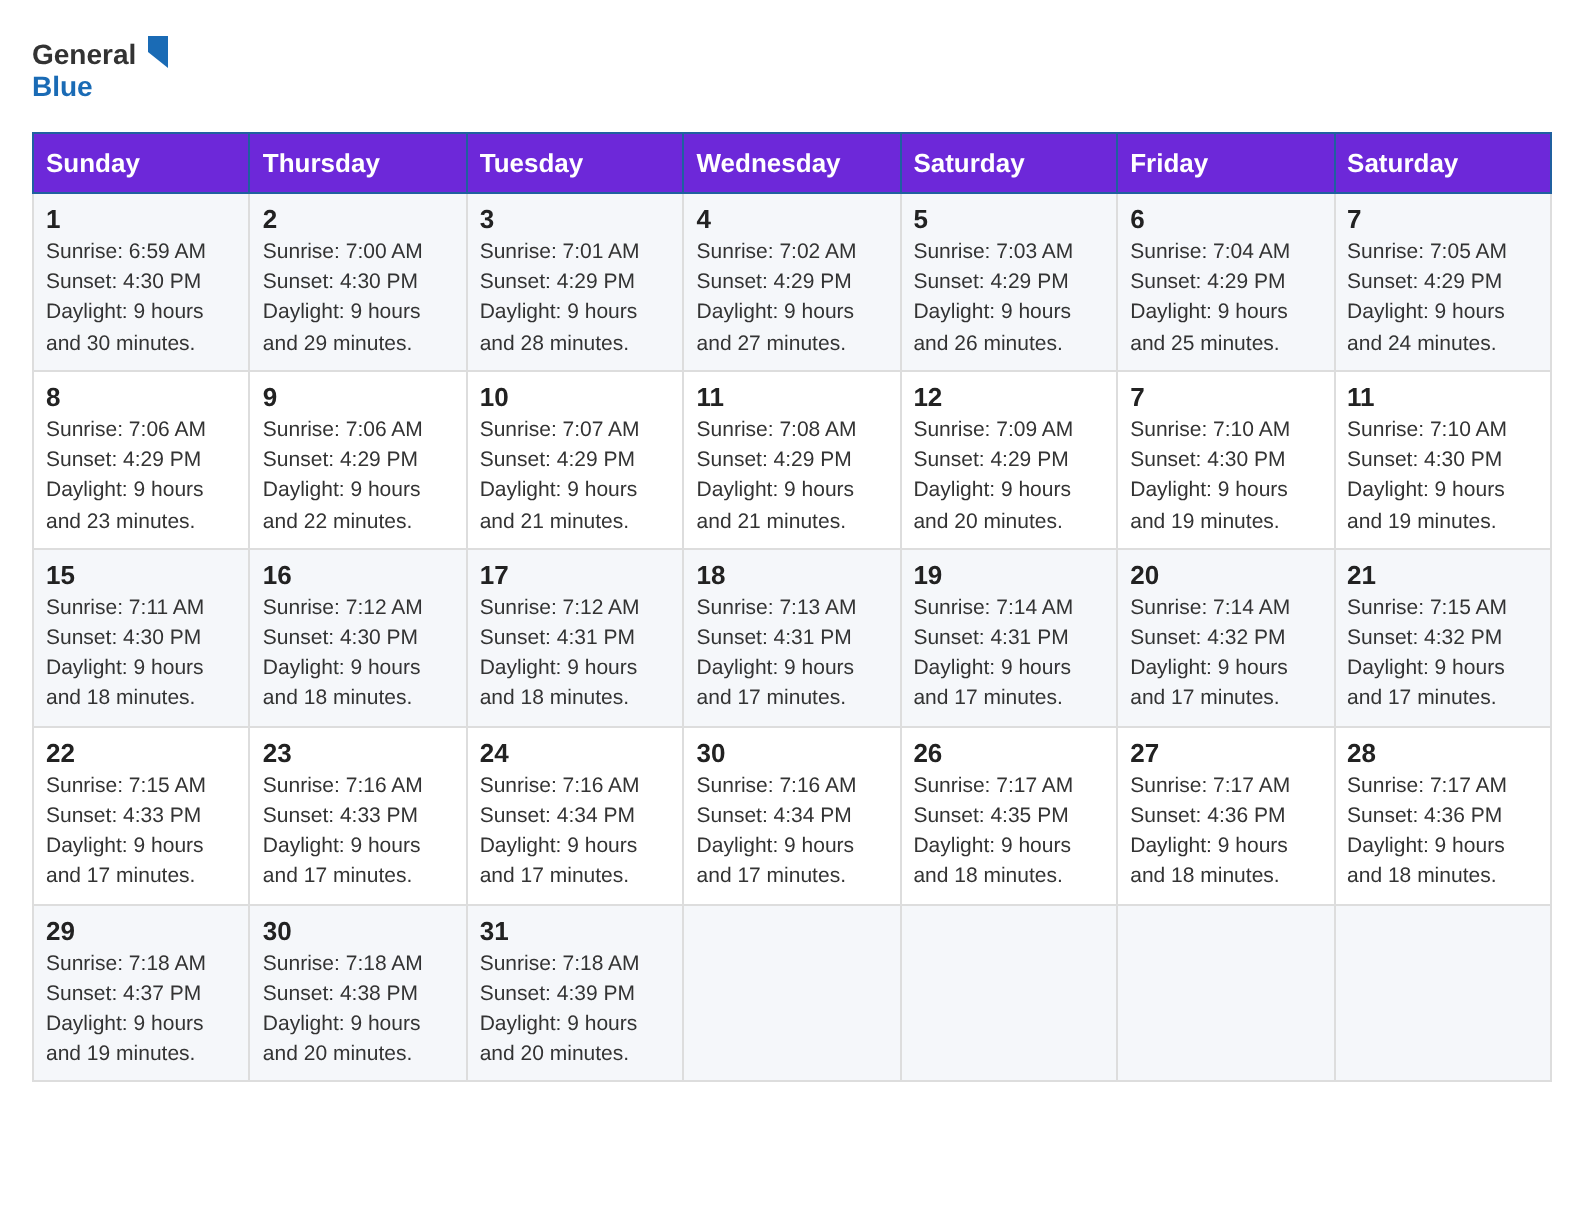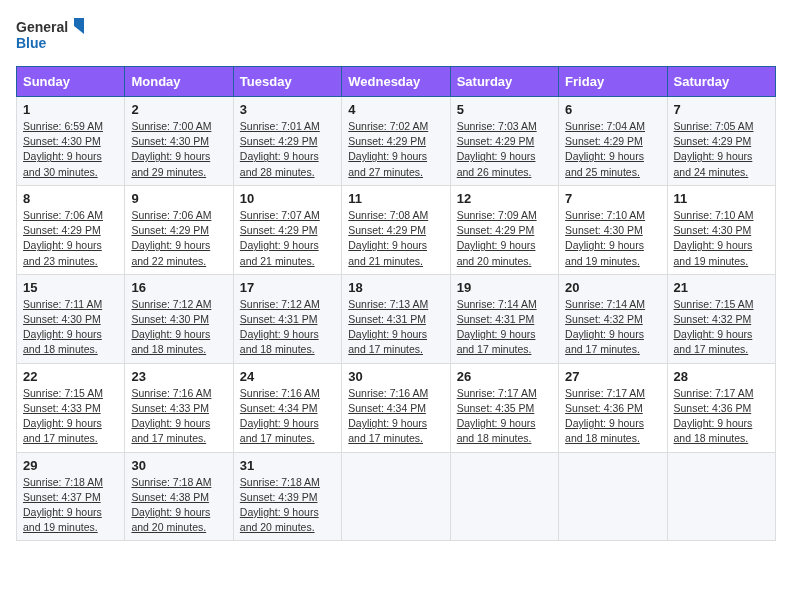--- a/index.html
+++ b/index.html
@@ -33,21 +33,21 @@
       font-size: 15px;
       color: #555;
       margin-top: 2px;
     }
     .calendar-table {
       width: 100%;
       border-collapse: collapse;
       font-size: 11px;
     }
     .calendar-table thead tr th {
-      background: #8b5cf6;
+      background: #6d28d9;
       color: #fff;
       padding: 7px 6px;
       font-size: 13px;
       font-weight: bold;
       text-align: left;
       border: 1px solid #2060a0;
     }
     .calendar-table tbody tr td {
       vertical-align: top;
       padding: 5px 6px;
@@ -66,21 +66,20 @@
       font-size: 13px;
       font-weight: bold;
       color: #222;
       display: block;
       margin-bottom: 2px;
     }
     .day-detail {
       color: #333;
       font-size: 10.5px;
       line-height: 1.45;
-      text-decoration: underline;
     }
     .empty-cell {
       background: #f5f7fa !important;
     }
   </style>
 </head>
 <body>
 
 <div class="header-area">
   <div class="logo">
@@ -93,21 +92,21 @@
   <div class="title-area">
     <div class="calendar-title"></div>
     <div class="calendar-subtitle"></div>
   </div>
 </div>
 
 <table class="calendar-table">
   <thead>
     <tr>
     <th>Sunday</th>
-        <th>Monday</th>
+        <th>Thursday</th>
         <th>Tuesday</th>
         <th>Wednesday</th>
         <th>Saturday</th>
         <th>Friday</th>
         <th>Saturday</th>
       </tr>
   </thead>
   <tbody id="calendar-body">
   <tr>
         <td>

